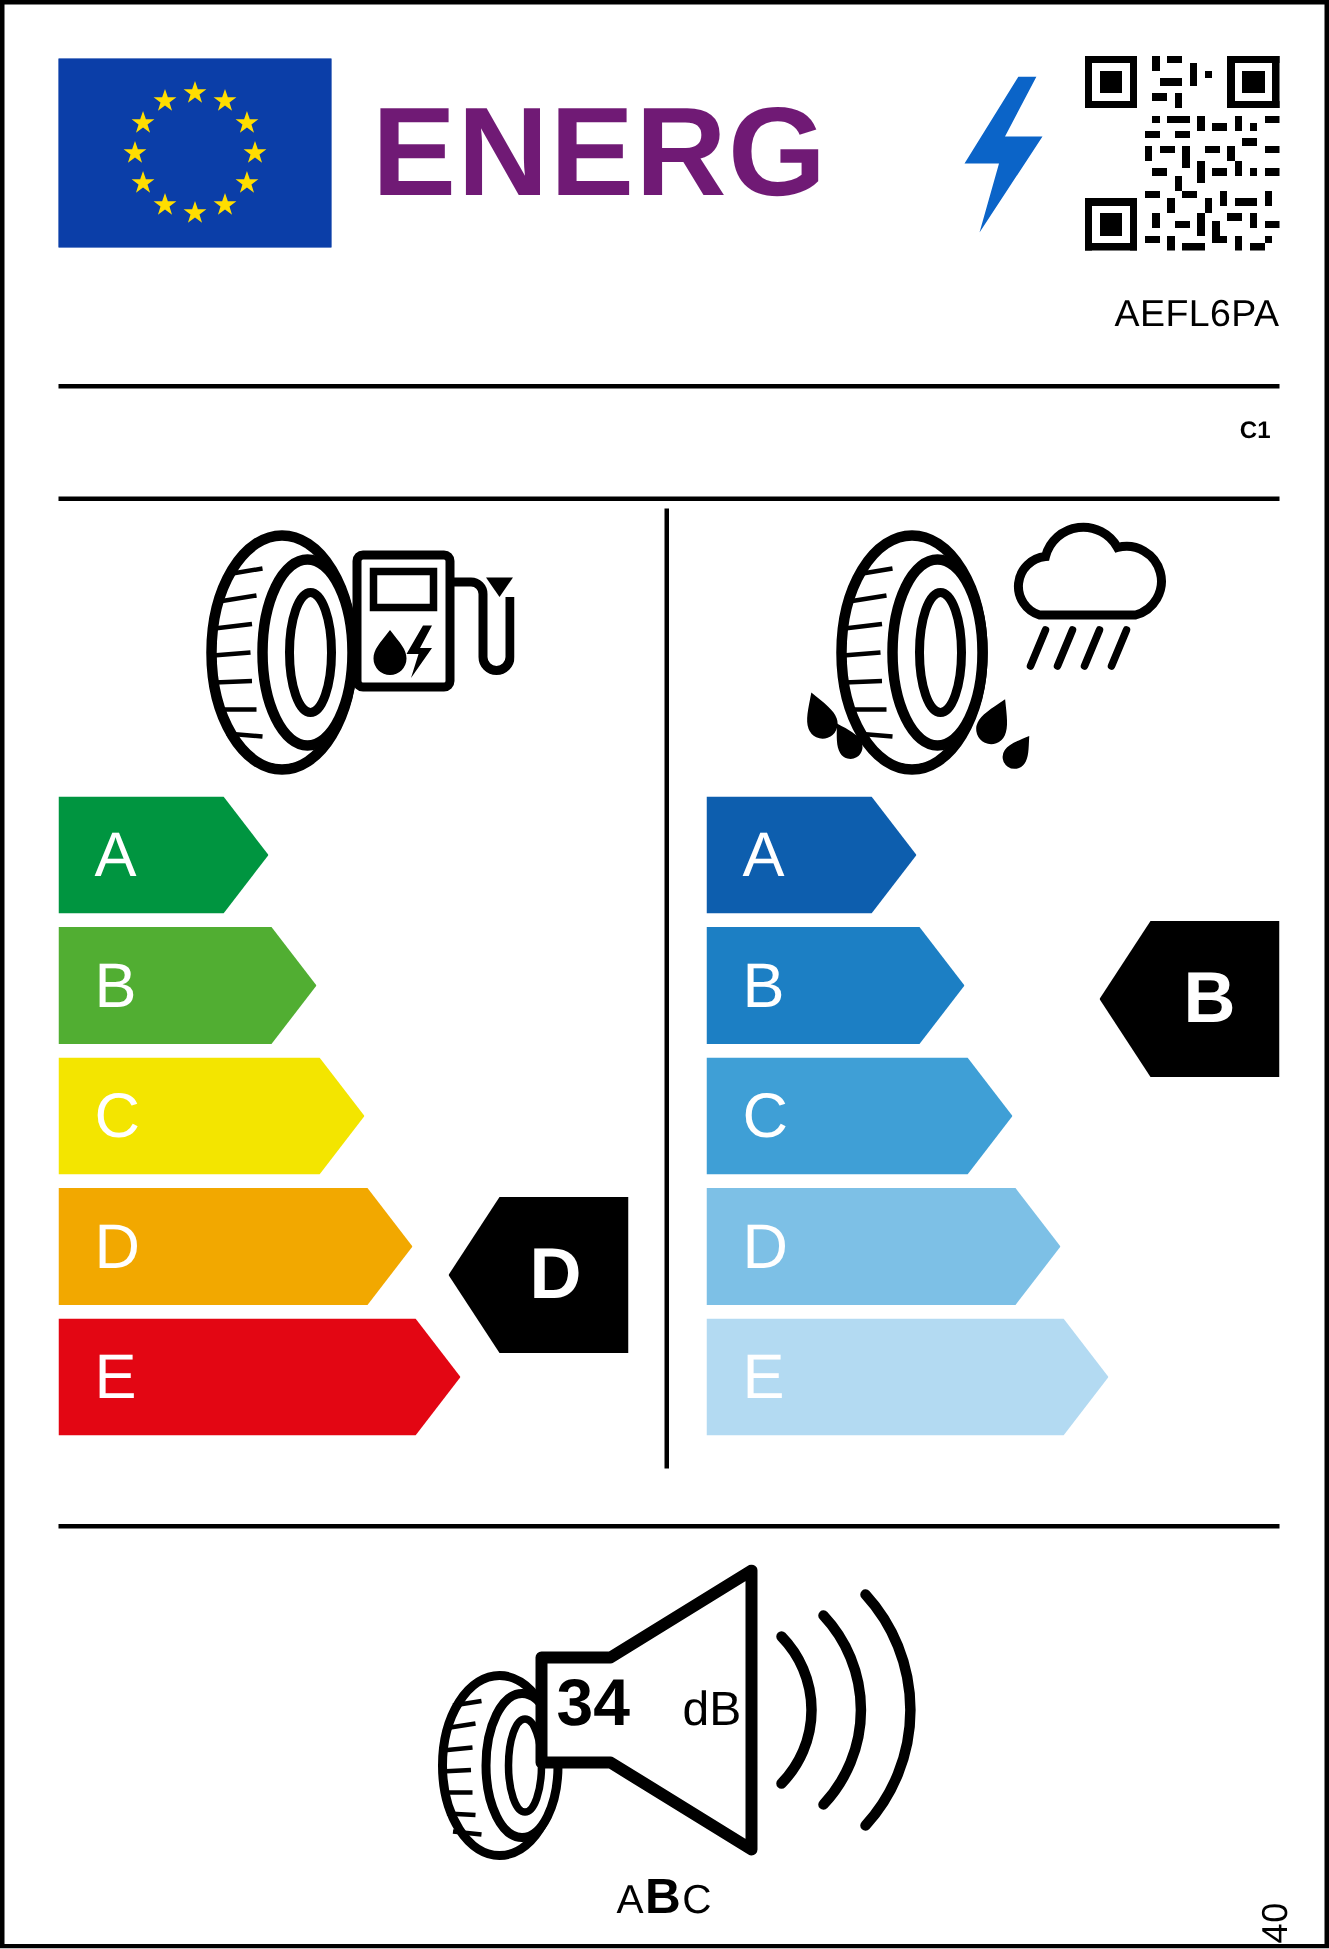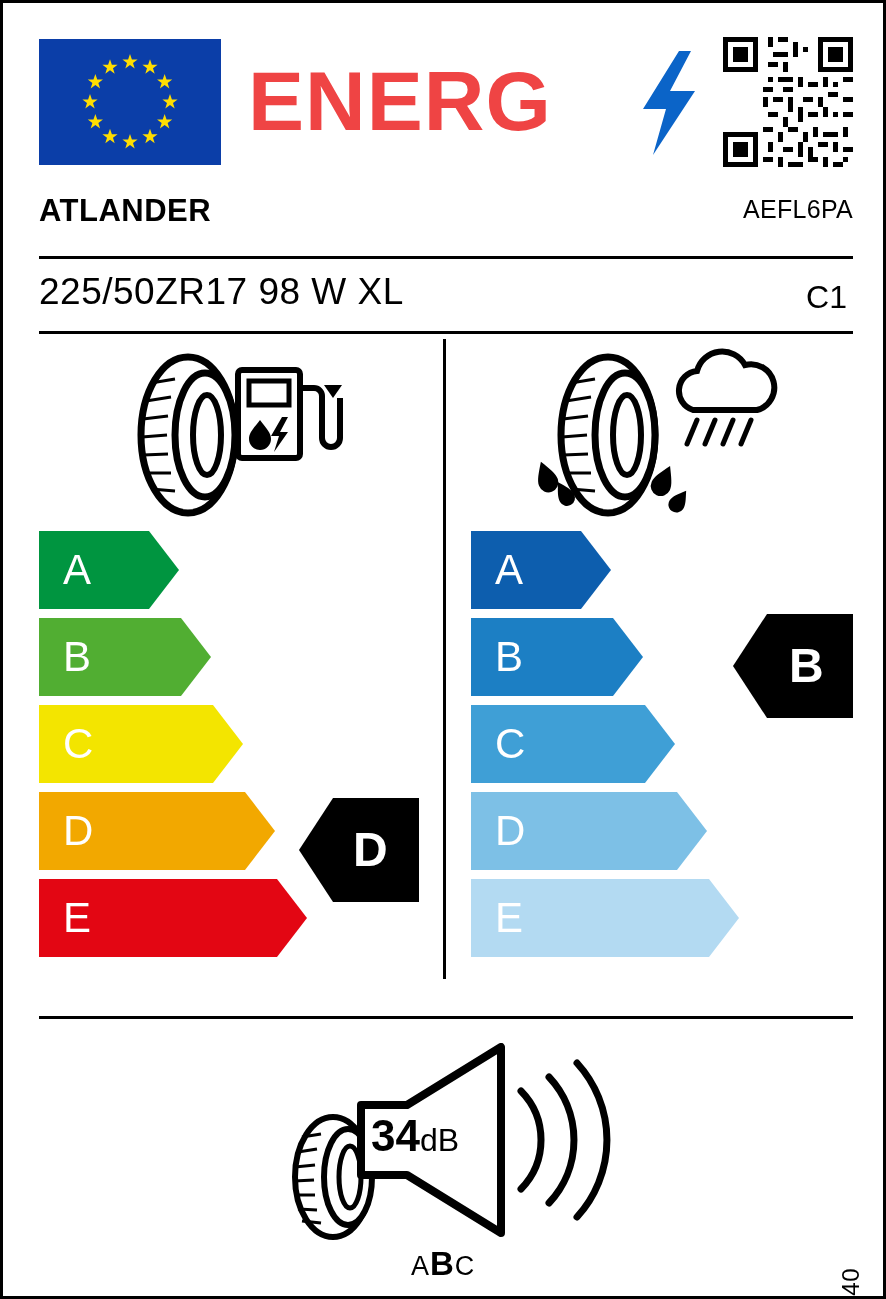--- a/index.html
+++ b/index.html
@@ -37,21 +37,21 @@
   .eu-flag svg { display: block; }
 
   .energy-word {
     position: absolute;
     left: 245px; top: 46px;
     width: 440px;
     height: 105px;
     font-size: 84px;
     font-weight: bold;
     letter-spacing: 1px;
-    color: #ef4444;
+    color: #701a75;
     line-height: 105px;
     white-space: nowrap;
   }
   .energy-bolt {
     position: absolute;
     left: 636px; top: 48px;
     width: 60px; height: 104px;
   }
 
   .qr {
@@ -89,21 +89,22 @@
   
   .size {
     position: absolute;
     left: 36px; top: 268px;
     font-size: 37px;
     letter-spacing: 0.5px;
   }
   .class-code {
     position: absolute;
     right: 36px; top: 276px;
-    font-size: 32px;
+    font-size: 16px;
+    font-weight: bold;
   }
   .hr-mid {
     position: absolute;
     left: 36px; top: 328px;
     width: 814px; height: 3px;
     background: #000;
   }
 
   
   .v-divider {
@@ -187,20 +188,21 @@
   .noise-db {
     position: absolute;
     left: 368px; top: 1108px;
     font-size: 44px;
     font-weight: bold;
     letter-spacing: 0px;
   }
   .noise-db .unit {
     font-size: 32px;
     font-weight: normal;
+    margin-left: 35px;
   }
   .noise-class {
     position: absolute;
     left: 408px; top: 1242px;
     font-size: 27px;
     letter-spacing: 1px;
   }
   .noise-class .sel {
     font-size: 33px;
     font-weight: bold;
@@ -348,26 +350,24 @@
             <rect x="17" y="24" width="2" height="1"></rect>
           <rect x="20" y="24" width="1" height="2"></rect>
             <rect x="22" y="25" width="2" height="1"></rect>
           <rect x="24" y="24" width="1" height="1"></rect>
         </g>
       </svg>
     </div>
   </div>
 
   <div class="brand-row">
-    <div class="brand">ATLANDER</div>
     <div class="sku">AEFL6PA</div>
   </div>
   <div class="hr-top"></div>
 
-  <div class="size">225/50ZR17 98 W XL</div>
   <div class="class-code">C1</div>
   <div class="hr-mid"></div>
 
   <div class="v-divider"></div>
 
   <div class="pic-fuel">
     <svg width="220" height="175" viewBox="0 0 220 175" aria-hidden="true">
 
       <g transform="translate(10,5)">
         <ellipse cx="55" cy="82" rx="47" ry="78" fill="none" stroke="#000" stroke-width="7"></ellipse>

